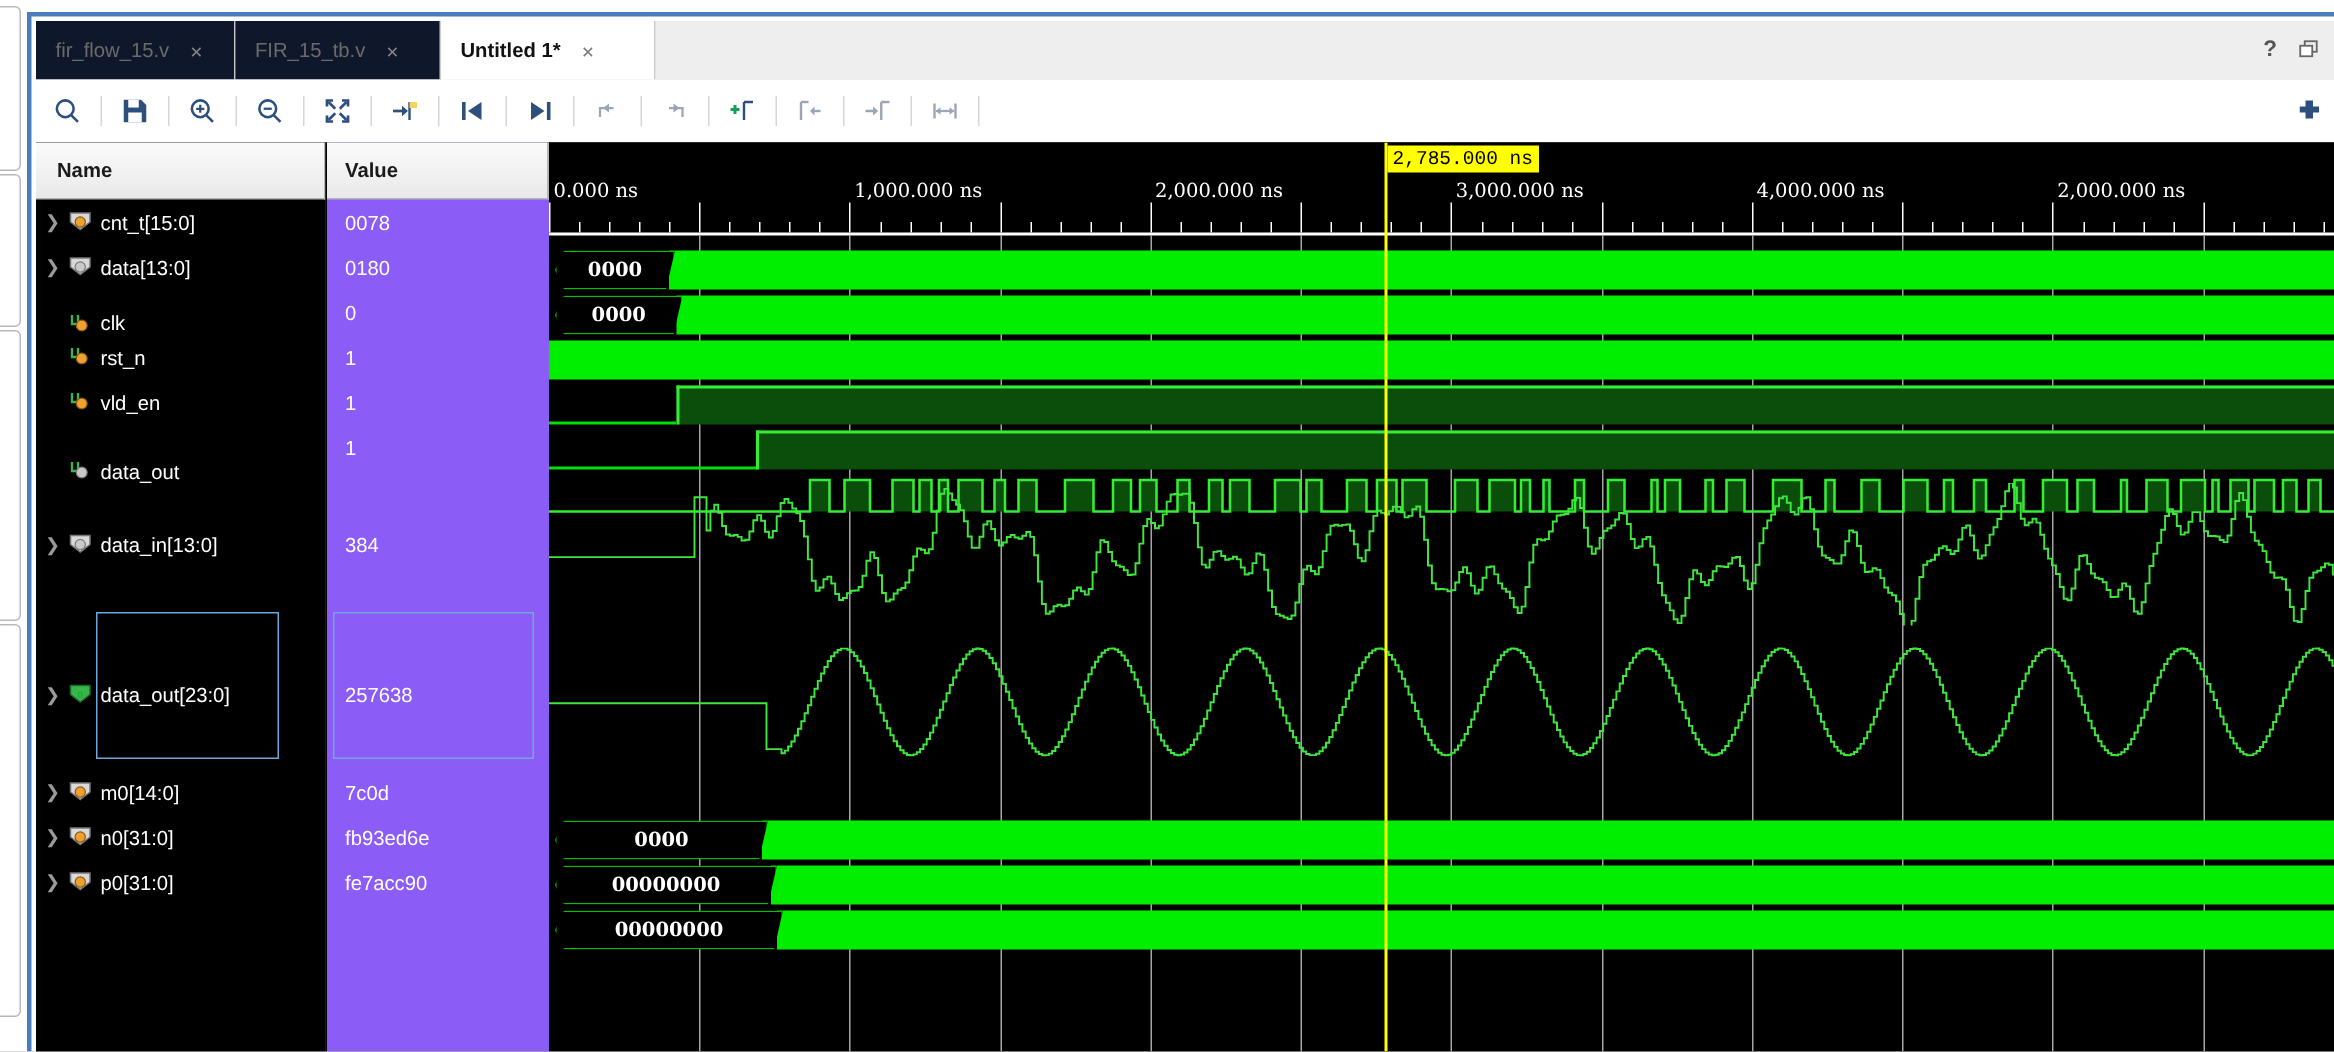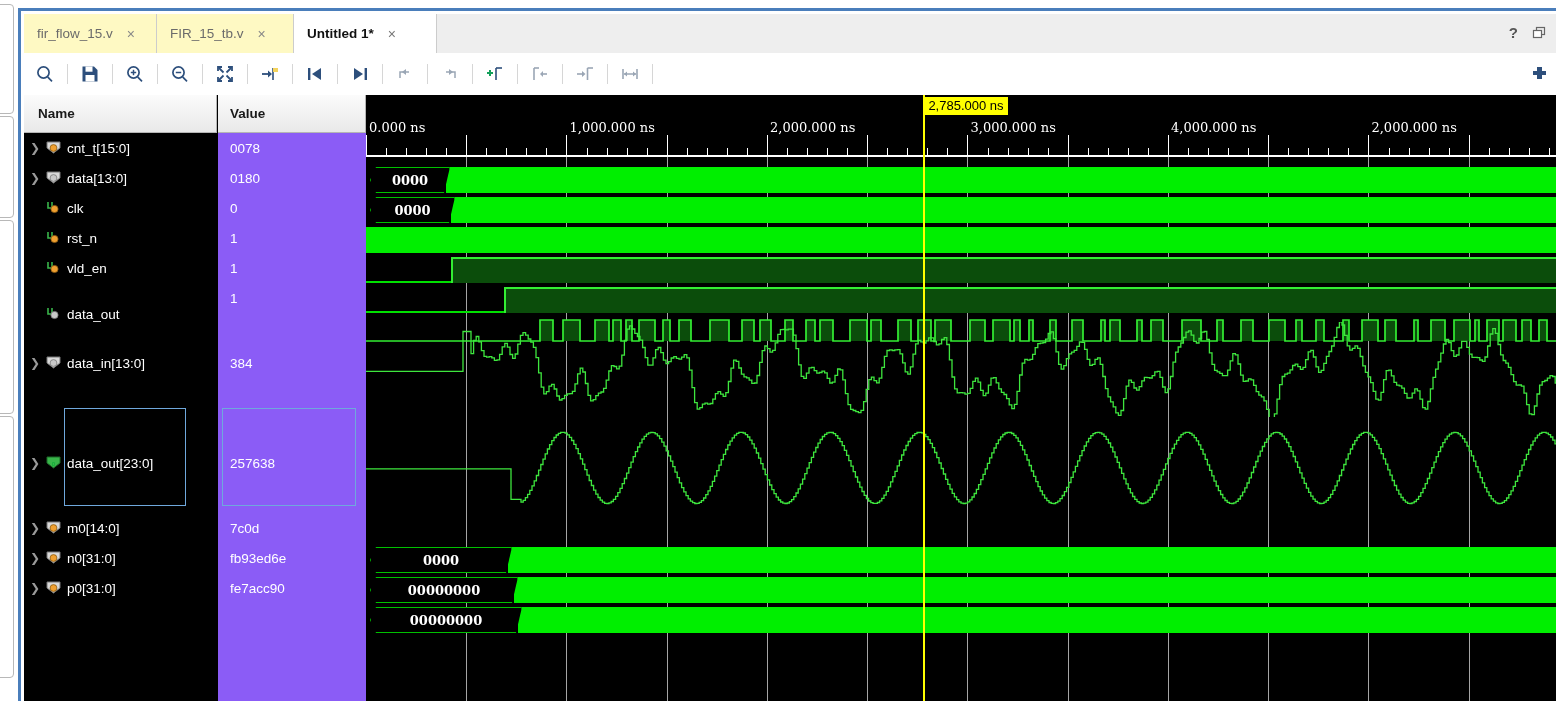--- a/index.html
+++ b/index.html
@@ -43,21 +43,21 @@
     background: #eeeeee;
     border-bottom: 1px solid #d0d0d0;
   }
   .tab {
     position: absolute; top: 0; height: 39px;
     display: flex; align-items: center;
     padding: 0 9px 0 13px;
     box-sizing: border-box;
     font-size: 13.5px;
     color: #6b6b6b;
-    background: #fef9c3;
+    background: #0f172a;
     border-right: 1px solid #cccccc;
     white-space: nowrap;
   }
   .tab.active {
     background: #ffffff;
     color: #111111;
     font-weight: bold;
     border-right: 1px solid #cccccc;
   }
   .tab .tab-label { margin-right: 14px; }
@@ -163,21 +163,21 @@
     white-space: nowrap;
   }
   .cursor-line {
     position: absolute; top: 0; bottom: 0; width: 2px; background: #ffff00;
     z-index: 40;
   }
   .cursor-flag {
     position: absolute; top: 2px;
     background: #ffff00; color: #000000;
     font-size: 13px; padding: 1px 4px 2px 3px;
-    font-family: Liberation Sans, sans-serif;
+    font-family: Liberation Mono, monospace;
     white-space: nowrap; z-index: 41;
   }
   .gridline {
     position: absolute; top: 62px; bottom: 0; width: 1px;
     background: #c9c9c9; opacity: .82; z-index: 5;
   }
 
   .wrow { position: absolute; left: 0; right: 0; z-index: 10; }
   .bus-fill {
     position: absolute; top: 0; bottom: 0; background: #00ef00;
@@ -402,21 +402,21 @@
               <span>cnt_t[15:0]</span>
             </div>
             <div class="srow" style="top: 30px;">
               <span class="arrow">❯</span>
               <svg class="sig-ico" viewBox="0 0 15 14">
                 <path d="M1 1 h13 v6 l-6.5 5 L1 7 Z" fill="#d9d9d9" stroke="#777" stroke-width="1"></path>
                 <circle cx="7.5" cy="7" r="3.4" fill="#c9c9c9" stroke="#7a7a7a" stroke-width=".8"></circle>
               </svg>
               <span>data[13:0]</span>
             </div>
-            <div class="srow" style="top: 60px;">
+            <div class="srow" style="top: 60px; align-items: flex-end;">
               <span class="arrow none">❯</span>
               <svg class="sig-ico" viewBox="0 0 15 14">
                 <path d="M2 1 v6 h4 V1" fill="none" stroke="#39b54a" stroke-width="1.6"></path>
                 <circle cx="8.5" cy="8" r="3.6" fill="#f0a030" stroke="#8a5a10" stroke-width=".8"></circle>
               </svg>
               <span>clk</span>
             </div>
             <div class="srow" style="top: 90px;">
               <span class="arrow none">❯</span>
               <svg class="sig-ico" viewBox="0 0 15 14">

